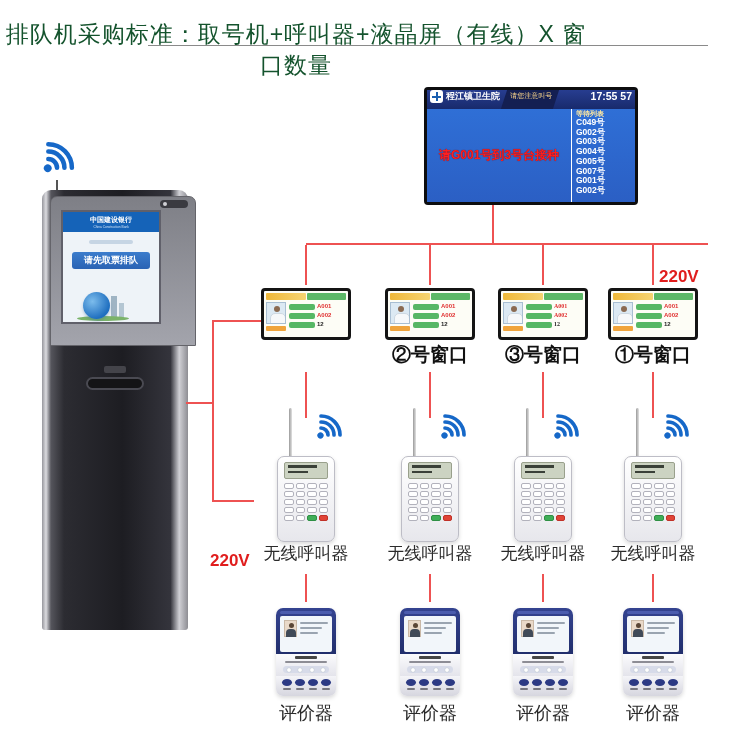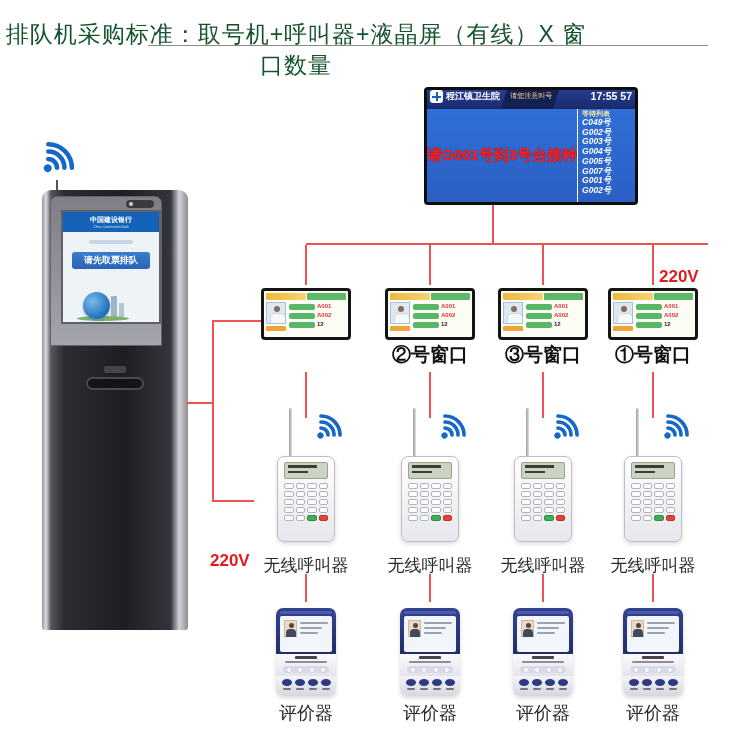--- a/index.html
+++ b/index.html
@@ -19,21 +19,21 @@
   
   .wifi { position:absolute; transform:rotate(45deg); }
   .wifi svg { display:block; }
 
   
   .kiosk-antenna { position:absolute; left:56px; top:180px; width:2px; height:72px; background:#555; }
   .kiosk-antenna-knob { position:absolute; left:54px; top:218px; width:5px; height:11px; background:#333; border-radius:2px; }
   .kiosk-body { position:absolute; left:42px; top:190px; width:146px; height:440px;
     border-radius:9px 9px 3px 3px;
     background:linear-gradient(90deg,#97979d 0,#dcdce0 4px,#55555c 9px,#2c2c32 22px,#1d1d22 55%,#34343c 88%,#d0d0d5 94%,#8d8d93 100%); }
-  .kiosk-head { position:absolute; left:50px; top:196px; width:112px; height:150px;
+  .kiosk-head { position:absolute; left:50px; top:196px; width:146px; height:150px;
     background:linear-gradient(#7e7f86,#a3a4ac); border:1px solid #64646a; border-radius:7px 7px 0 0; }
   .kiosk-badge { position:absolute; right:7px; top:3px; width:28px; height:8px; background:#3a3a40; border-radius:4px; }
   .kiosk-badge::before { content:""; position:absolute; left:3px; top:2px; width:4px; height:4px; border-radius:50%; background:#cfcfd4; }
   .kiosk-screen { position:absolute; left:10px; top:13px; width:100px; height:114px; background:#eef3f8; border:2px solid #60606a; overflow:hidden; }
   .bank-bar { height:20px; background:#1563b8; display:flex; flex-direction:column; align-items:center; justify-content:center; }
   .bank-name { color:#fff; font-size:7px; font-weight:bold; white-space:nowrap; line-height:8px; }
   .bank-sub { color:#cfe2f5; font-size:4px; white-space:nowrap; line-height:5px; transform:scale(.8); }
   .screen-faint { width:44px; height:4px; background:#c6d5e4; border-radius:2px; margin:8px auto 0; }
   .take-btn { width:78px; height:17px; margin:8px auto 0; background:linear-gradient(#3b7ccc,#2a63b4); border-radius:3px;
     color:#fff; font-size:9px; font-weight:bold; display:flex; align-items:center; justify-content:center; white-space:nowrap; }
@@ -55,26 +55,26 @@
   .hosp-icon { width:13px; height:13px; background:#fff; border-radius:3px; position:relative; flex:0 0 auto; }
   .hosp-icon::before { content:""; position:absolute; left:5.5px; top:2px; width:2px; height:9px; background:#1a5fb0; }
   .hosp-icon::after { content:""; position:absolute; left:2px; top:5.5px; width:9px; height:2px; background:#1a5fb0; }
   .hosp-name { color:#fff; font-size:9px; font-weight:bold; margin-left:3px; white-space:nowrap; }
   .notice-wrap { margin-left:4px; background:#141f52; transform:skewX(-18deg); padding:1px 5px; }
   .notice-text { display:block; transform:skewX(18deg); color:#ffd98c; font-size:7px; white-space:nowrap; }
   .bs-time { margin-left:auto; color:#fff; font-size:10.5px; font-weight:bold; white-space:nowrap; }
   .bs-content { flex:1; display:flex; background:linear-gradient(#2f6fd6,#2b5fc4); }
   .bs-calls { flex:1; display:flex; flex-direction:column; }
   .bs-row { flex:1; display:flex; align-items:center; justify-content:center;
-    border-bottom:1px solid #fff; font-size:15px; font-weight:bold; color:#fff; white-space:nowrap; }
+    border-bottom:1px solid #fff; font-size:12px; font-weight:bold; color:#fff; white-space:nowrap; }
   .bs-row:last-child { border-bottom:none; }
   .bs-row.current { color:#ff1f1f; text-shadow:0 0 1px #7a0000; }
   .bs-wait { width:64px; border-left:1px solid #fff; padding:1px 0 0 4px; display:flex; flex-direction:column; }
   .wait-title { color:#ffe9a0; font-size:7px; font-weight:bold; line-height:8px; }
-  .wait-item { color:#fff; font-size:8.5px; font-weight:bold; line-height:9.7px; white-space:nowrap;font-style:italic; }
+  .wait-item { color:#fff; font-size:8.5px; font-weight:bold; line-height:9.7px; white-space:nowrap; }
 
   
   .col { position:absolute; top:243px; width:114px; height:482px; }
   .drop { position:absolute; left:56px; width:2px; background:#ee5252; }
   .drop-bus { top:2px; height:40px; }
   .drop-caller { top:129px; height:46px; }
   .drop-eval { top:331px; height:28px; }
 
   .win-frame { position:absolute; left:12px; top:45px; width:90px; height:52px;
     border:3px solid #141414; border-radius:4px; background:#fdfdf6; padding:2px; }
@@ -101,21 +101,21 @@
   .caller-body { position:absolute; left:28px; top:213px; width:58px; height:86px;
     background:linear-gradient(#ffffff,#e7e7ec); border:1px solid #bdbdc6; border-radius:7px;
     box-shadow:0 2px 4px rgba(0,0,0,.15); padding:5px 6px 0; }
   .lcd { height:17px; background:#ccd3c2; border:1px solid #99a08c; border-radius:2px; padding:2px 3px; }
   .lcd .l1 { width:80%; height:2.5px; background:#3a4038; margin-bottom:3px; }
   .lcd .l2 { width:55%; height:2.5px; background:#3a4038; }
   .keypad { margin-top:4px; display:grid; grid-template-columns:repeat(4,1fr); gap:2px; }
   .key { height:6px; background:#fff; border:1px solid #b2b2bc; border-radius:2px; }
   .key.green { background:#3fae57; border-color:#2e8f44; }
   .key.red { background:#e04436; border-color:#c03027; }
-  .caller-label { position:absolute; left:0; top:311px; width:114px; text-align:center;
+  .caller-label { position:absolute; left:0; top:299px; width:114px; text-align:center;
     font-size:17px; color:#2b2b2b; white-space:nowrap; }
 
   .eval-body { position:absolute; left:27px; top:365px; width:60px; height:88px;
     border-radius:7px; box-shadow:0 2px 4px rgba(0,0,0,.15); overflow:hidden; }
   .eval-top { height:46px; background:linear-gradient(#344390,#212e6c); padding:3px 4px 0; }
   .eval-topline { height:3px; background:#4b5cae; border-radius:2px; margin-bottom:2px; }
   .eval-screen { height:36px; background:#f2f6fa; border-radius:2px; display:flex; gap:3px; padding:4px; }
   .id-photo { width:13px; height:17px; background:#e9d9c9; border:1px solid #c9b8a6; position:relative; }
   .id-photo::before { content:""; position:absolute; left:3.5px; top:2px; width:5px; height:5px; border-radius:50%; background:#5a4636; }
   .id-photo::after { content:""; position:absolute; left:1px; top:8px; width:10px; height:8px; border-radius:4px 4px 0 0; background:#404a58; }
@@ -441,21 +441,21 @@
             </div>
         <div class="eval-btn-wrap">
               <div class="eval-btn"></div>
               <div class="eval-btn-cap"></div>
             </div>
       </div>
     </div>
     <div class="eval-label">评价器</div>
   </div>
 
-  <div class="col" style="left: 486px;">
+  <div class="col" style="left: 486px; font-family: Liberation Serif, serif;">
     <div class="drop drop-bus"></div>
 
     <div class="win-frame">
       <div class="win-topbar">
         <div class="tb-l"></div>
         <div class="tb-r"></div>
       </div>
       <div class="win-row">
         <div class="win-photo">
           <div class="mini-photo"></div>

